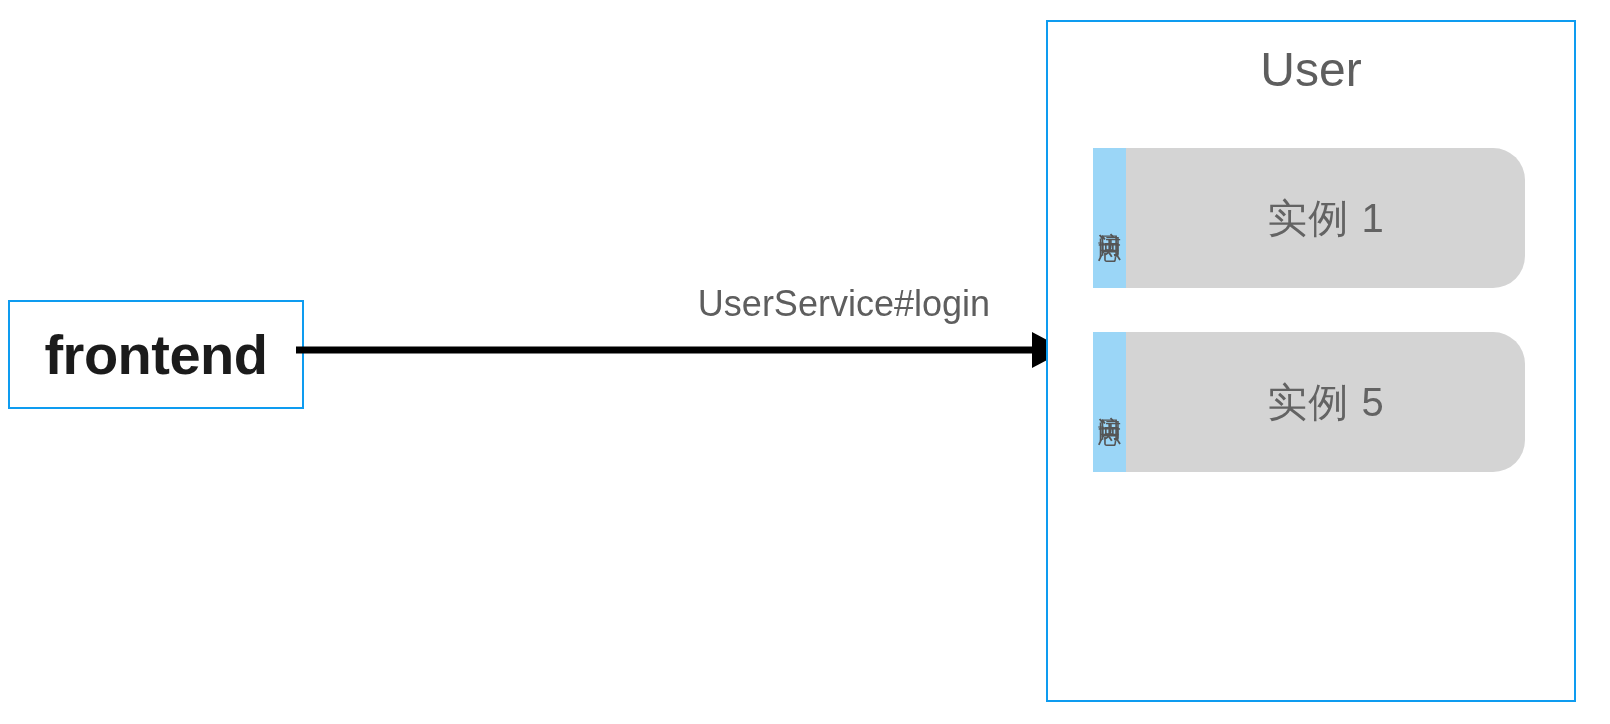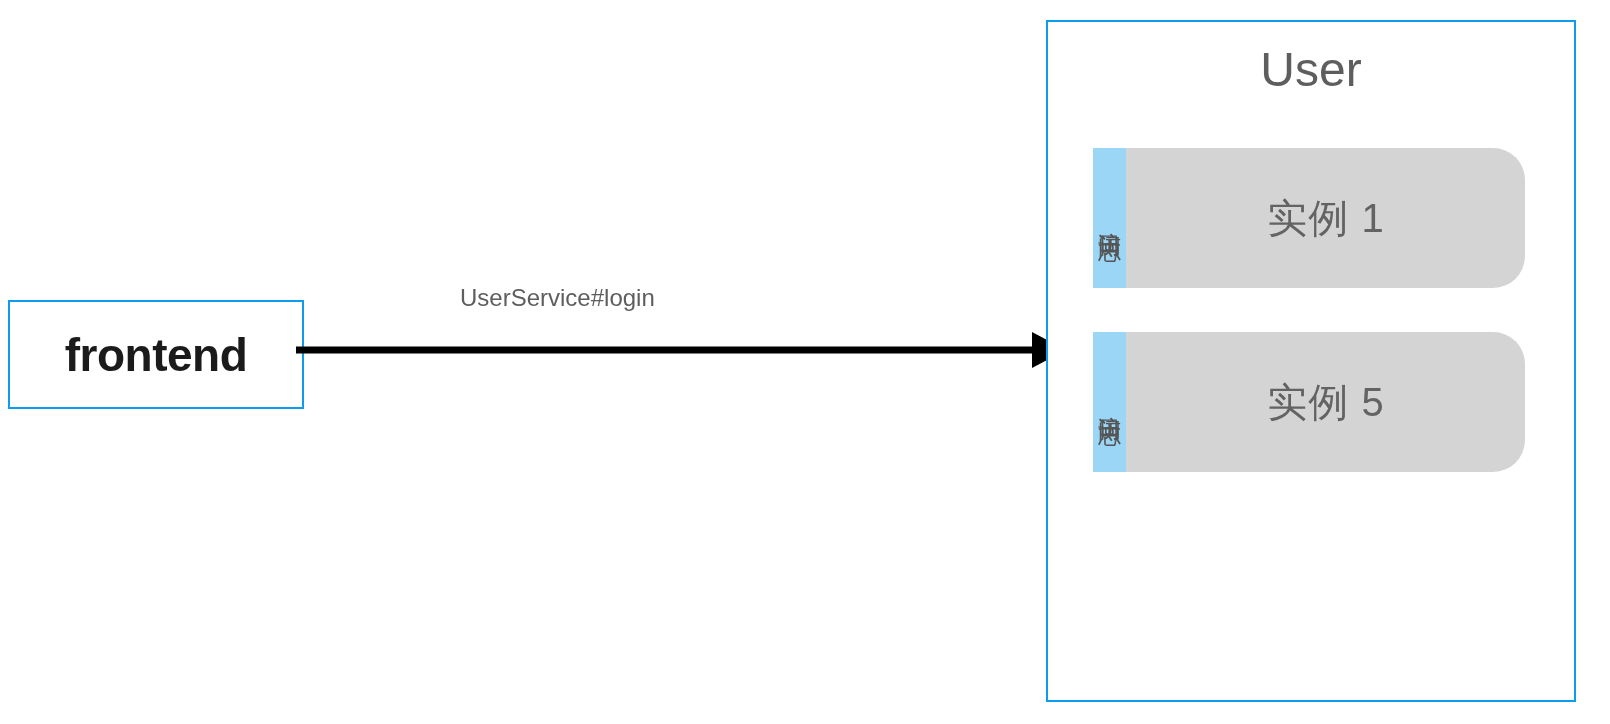--- a/index.html
+++ b/index.html
@@ -31,43 +31,43 @@
     width: 296px;
     height: 109px;
     box-sizing: border-box;
     border: 2px solid #0e9cf0;
     background: #ffffff;
     display: flex;
     align-items: center;
     justify-content: center;
   }
   .frontend-label {
-    font-size: 46px;
+    font-size: 56px;
     font-weight: 700;
     color: #1b1b1b;
     letter-spacing: -0.5px;
     line-height: 1;
   }
 
   
   .arrow-svg {
     position: absolute;
     left: 296px;
     top: 326px;
     width: 770px;
     height: 52px;
     overflow: visible;
   }
   .arrow-label {
     position: absolute;
     left: 460px;
     top: 286px;
     width: 530px;
-    text-align: left;
-    font-size: 24px;
+    text-align: right;
+    font-size: 36px;
     color: #5e5e5e;
     line-height: 1;
     white-space: nowrap;
   }
 
   
   .user-container {
     position: absolute;
     left: 1046px;
     top: 20px;

